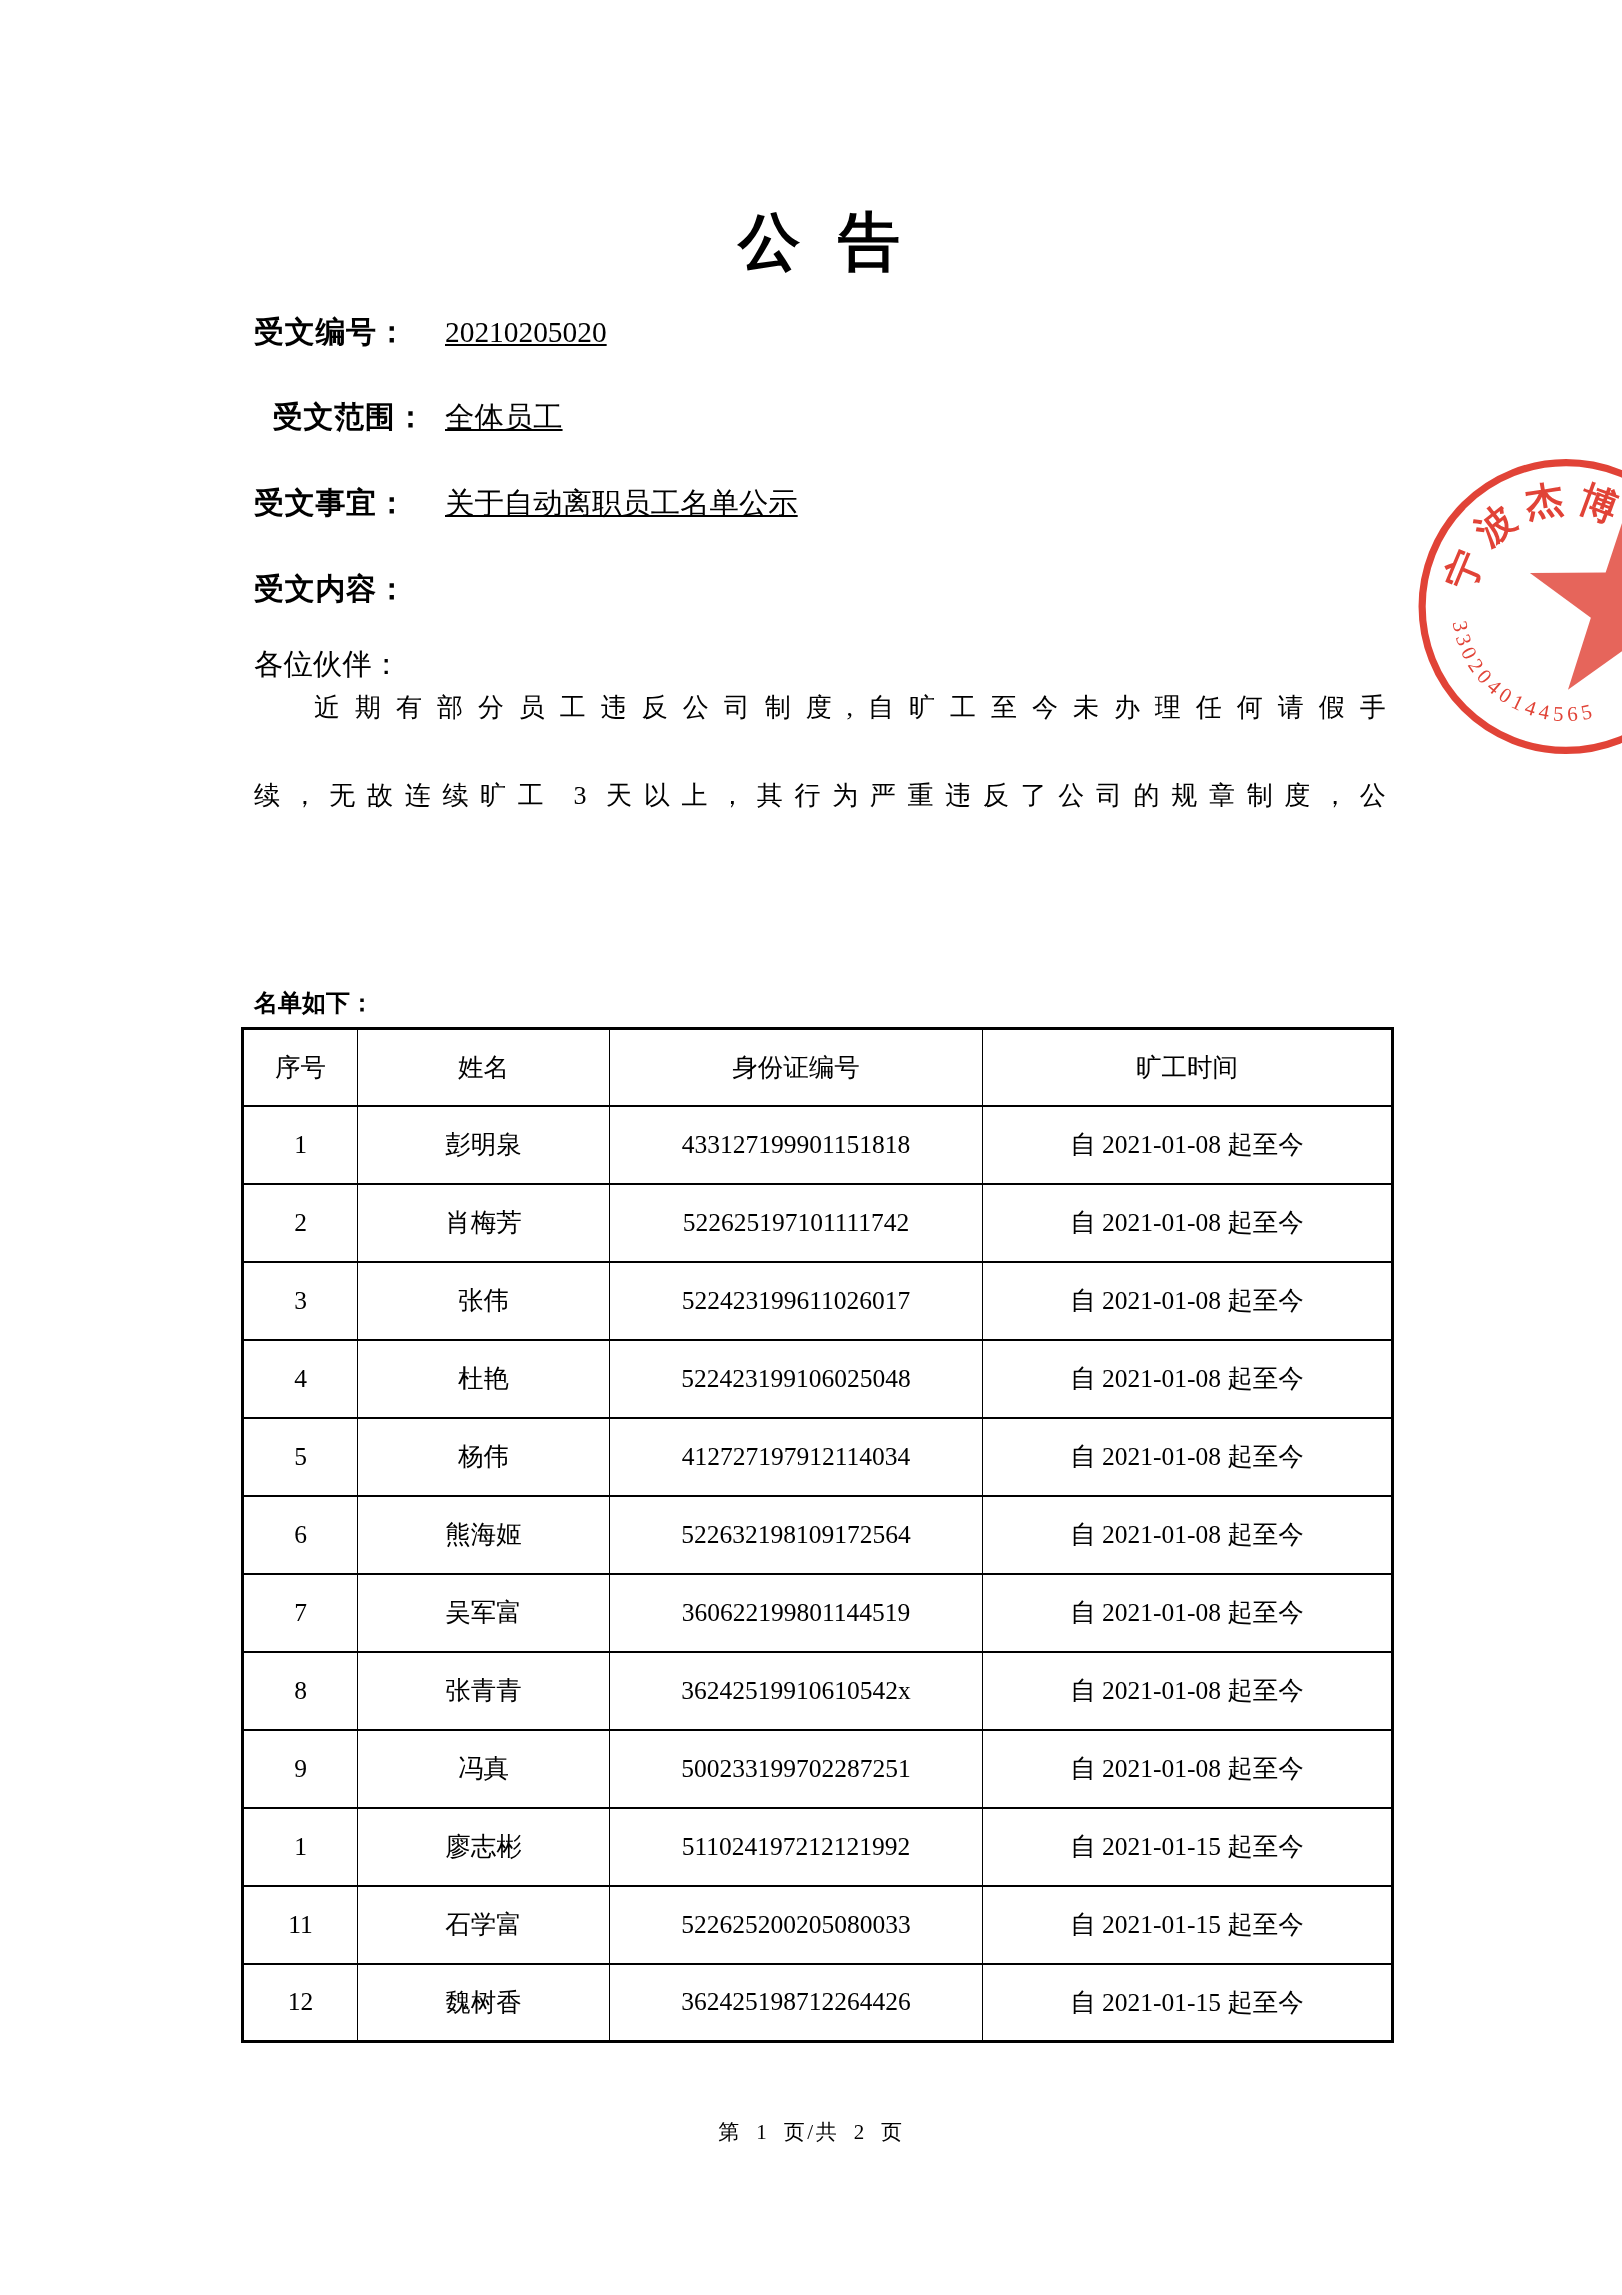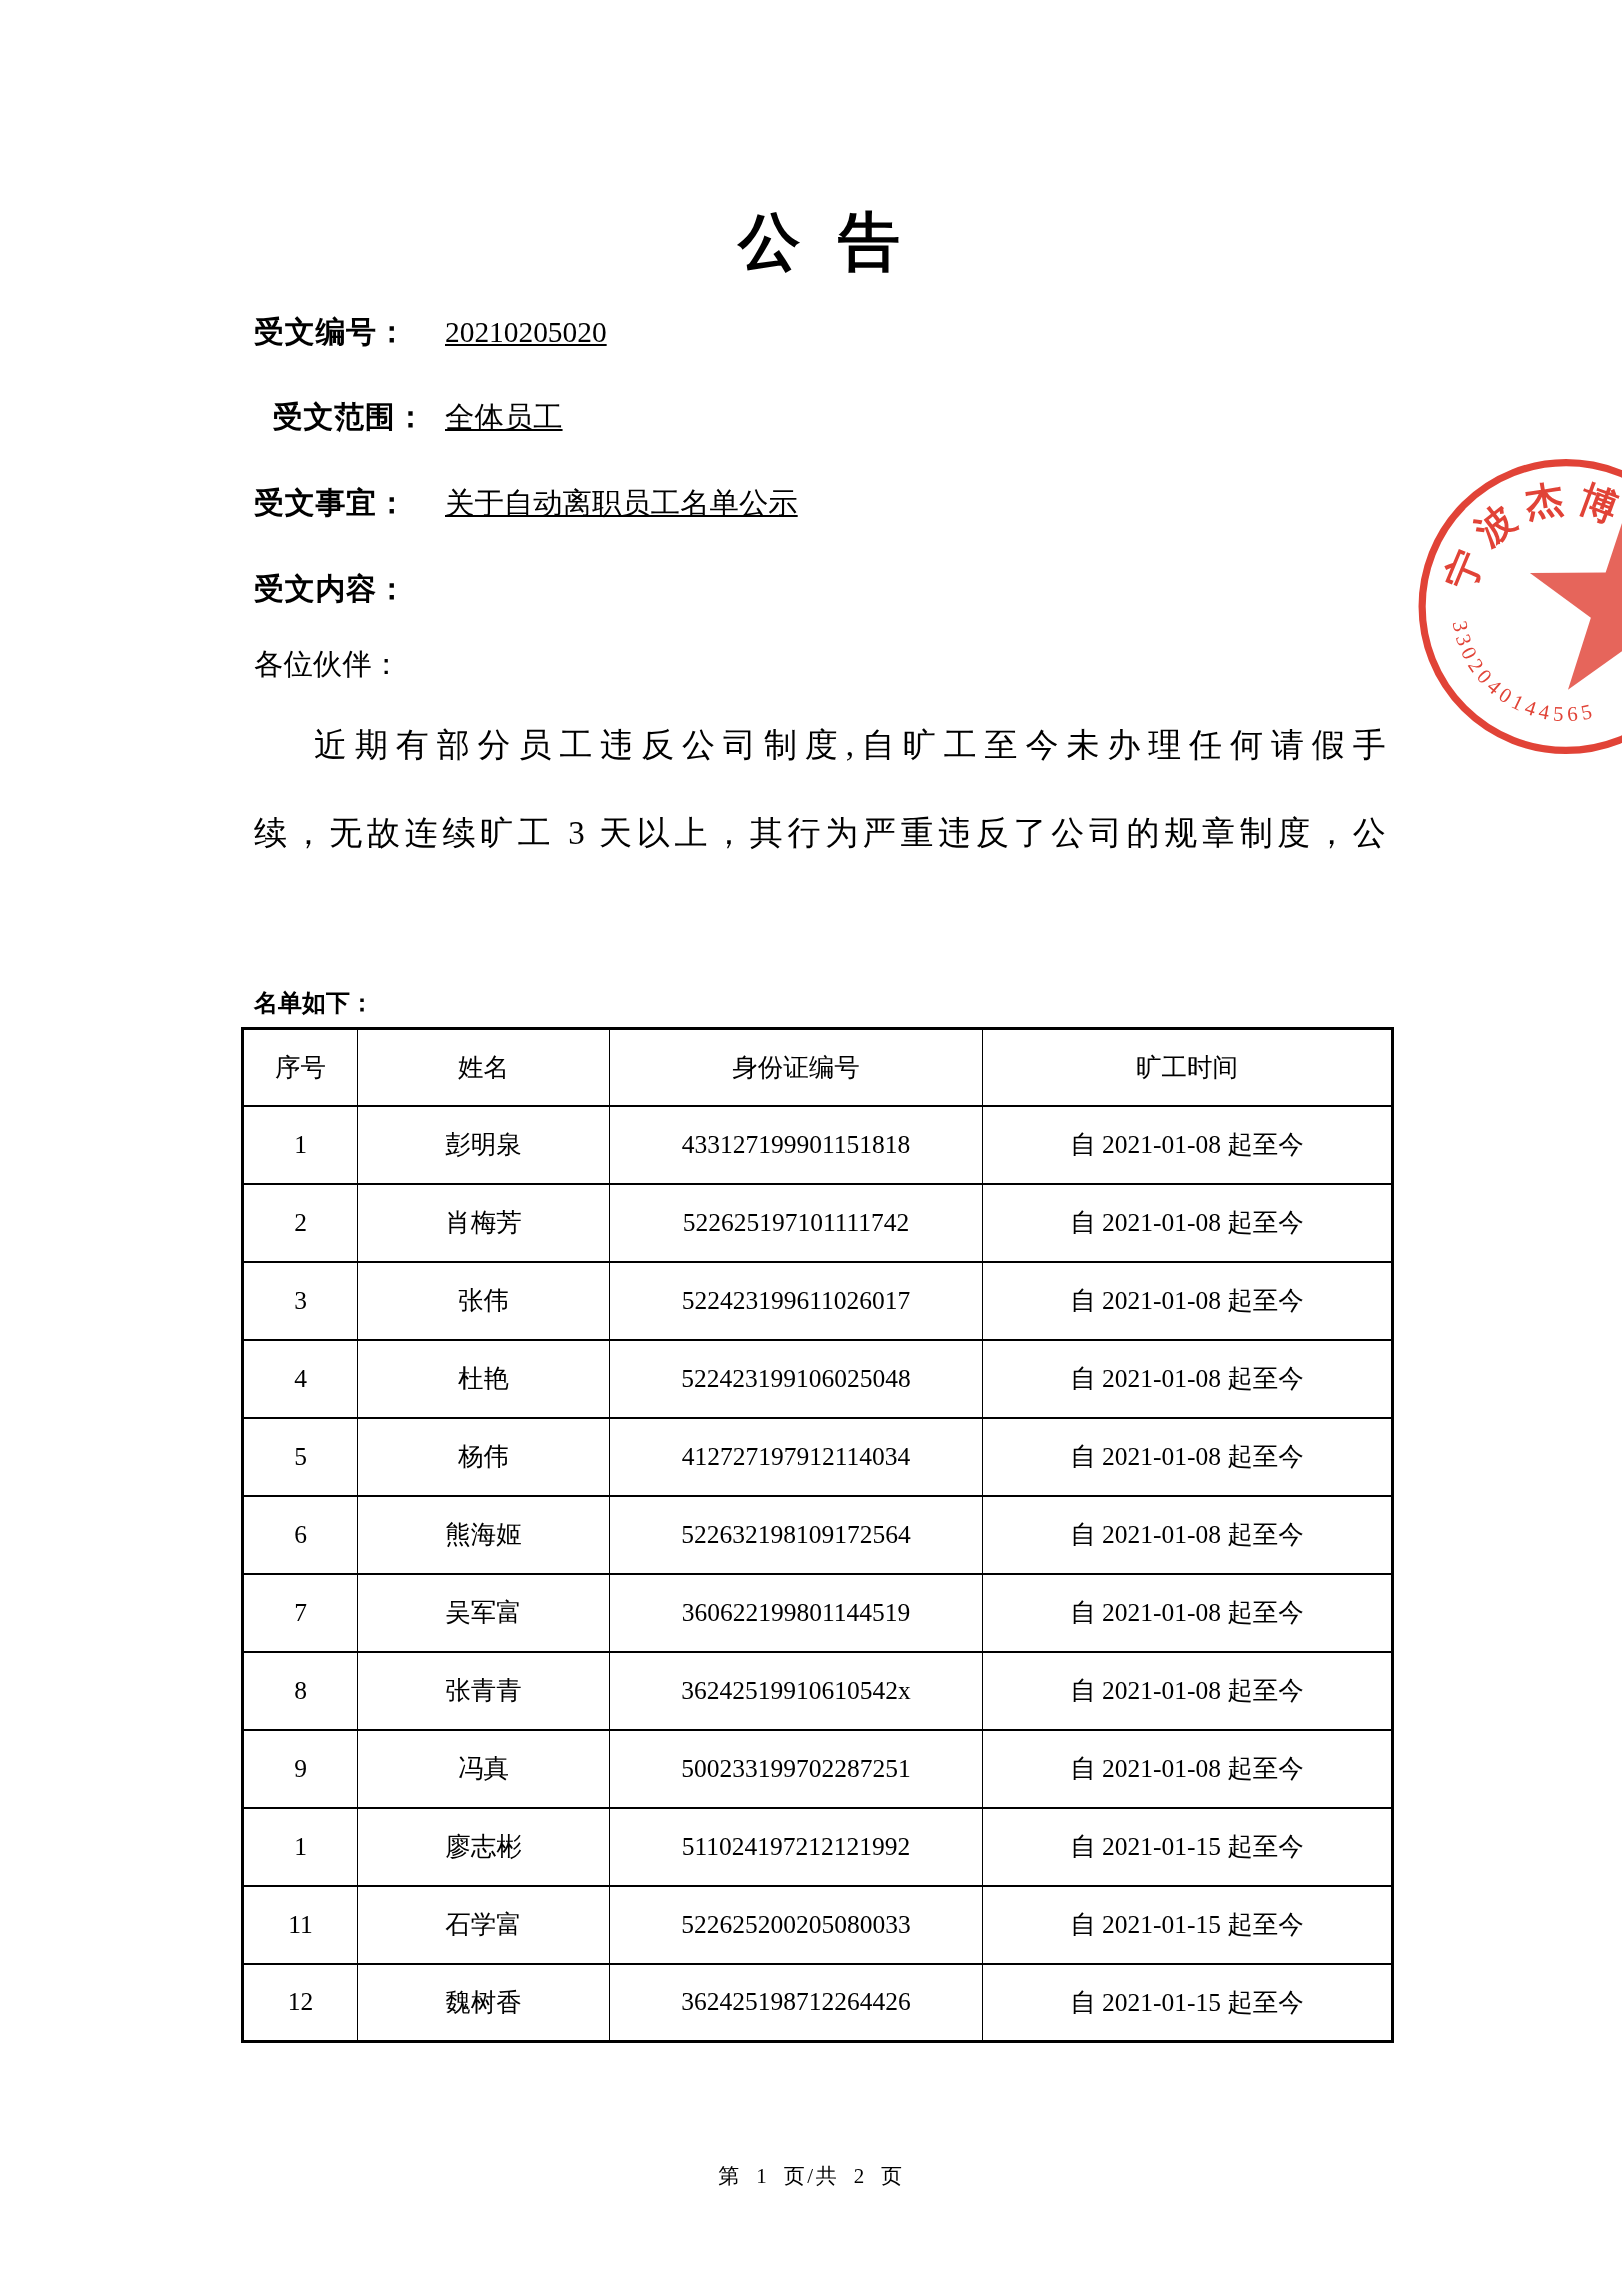--- a/index.html
+++ b/index.html
@@ -60,23 +60,23 @@
   .salutation {
     position: absolute;
     left: 254px;
     top: 648px;
     font-size: 29.4px;
     line-height: 1.15;
   }
   .paragraph {
     position: absolute;
     left: 254px;
-    top: 701px;
+    top: 664px;
     width: 1133px;
-    font-size: 33px;
+    font-size: 26px;
     font-family: Liberation Serif, serif;
   }
   .para-line {
     line-height: 88px;
     height: 88px;
     text-align: justify;
     text-align-last: justify;
     letter-spacing: 1.3px;
   }
   .para-line.first { text-indent: 60px; }
@@ -119,21 +119,20 @@
   table.roster tbody tr { height: 78px; }
   .footer {
     position: absolute;
     top: 2118px;
     left: 0;
     width: 1623px;
     text-align: center;
     font-size: 21px;
     letter-spacing: 2.6px;
     word-spacing: 6.5px;
-    margin-top: 44px;
   }
   .seal {
     position: absolute;
     left: 1407px;
     top: 445px;
     width: 216px;
     height: 327px;
     pointer-events: none;
   }
   .seal text {

